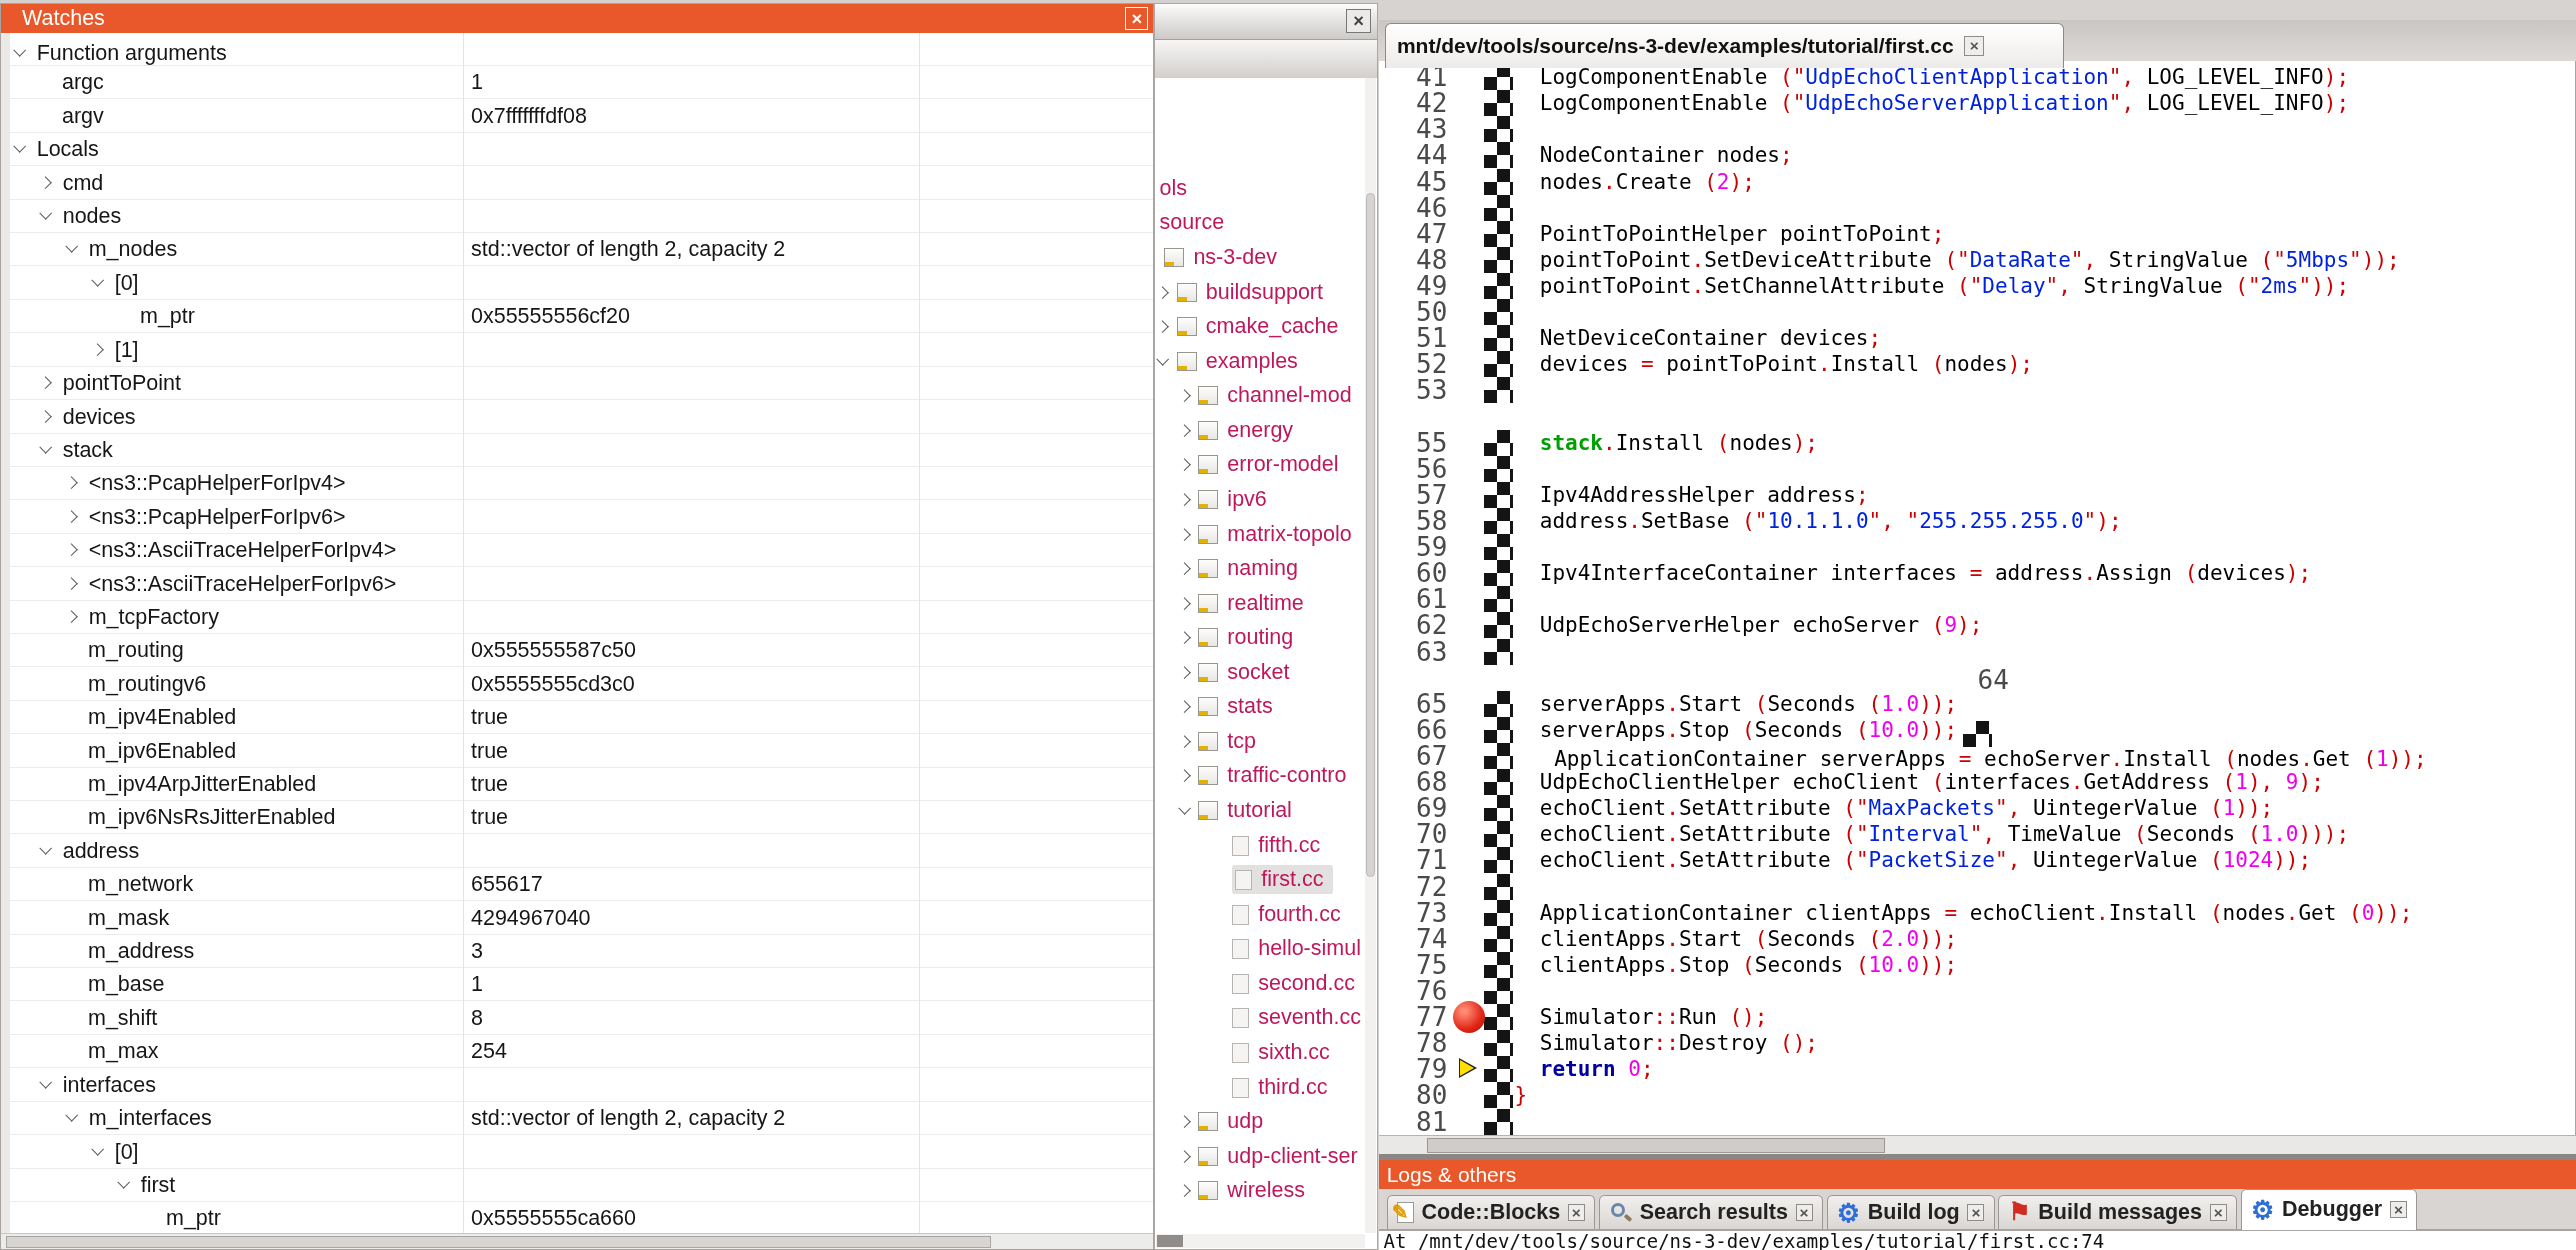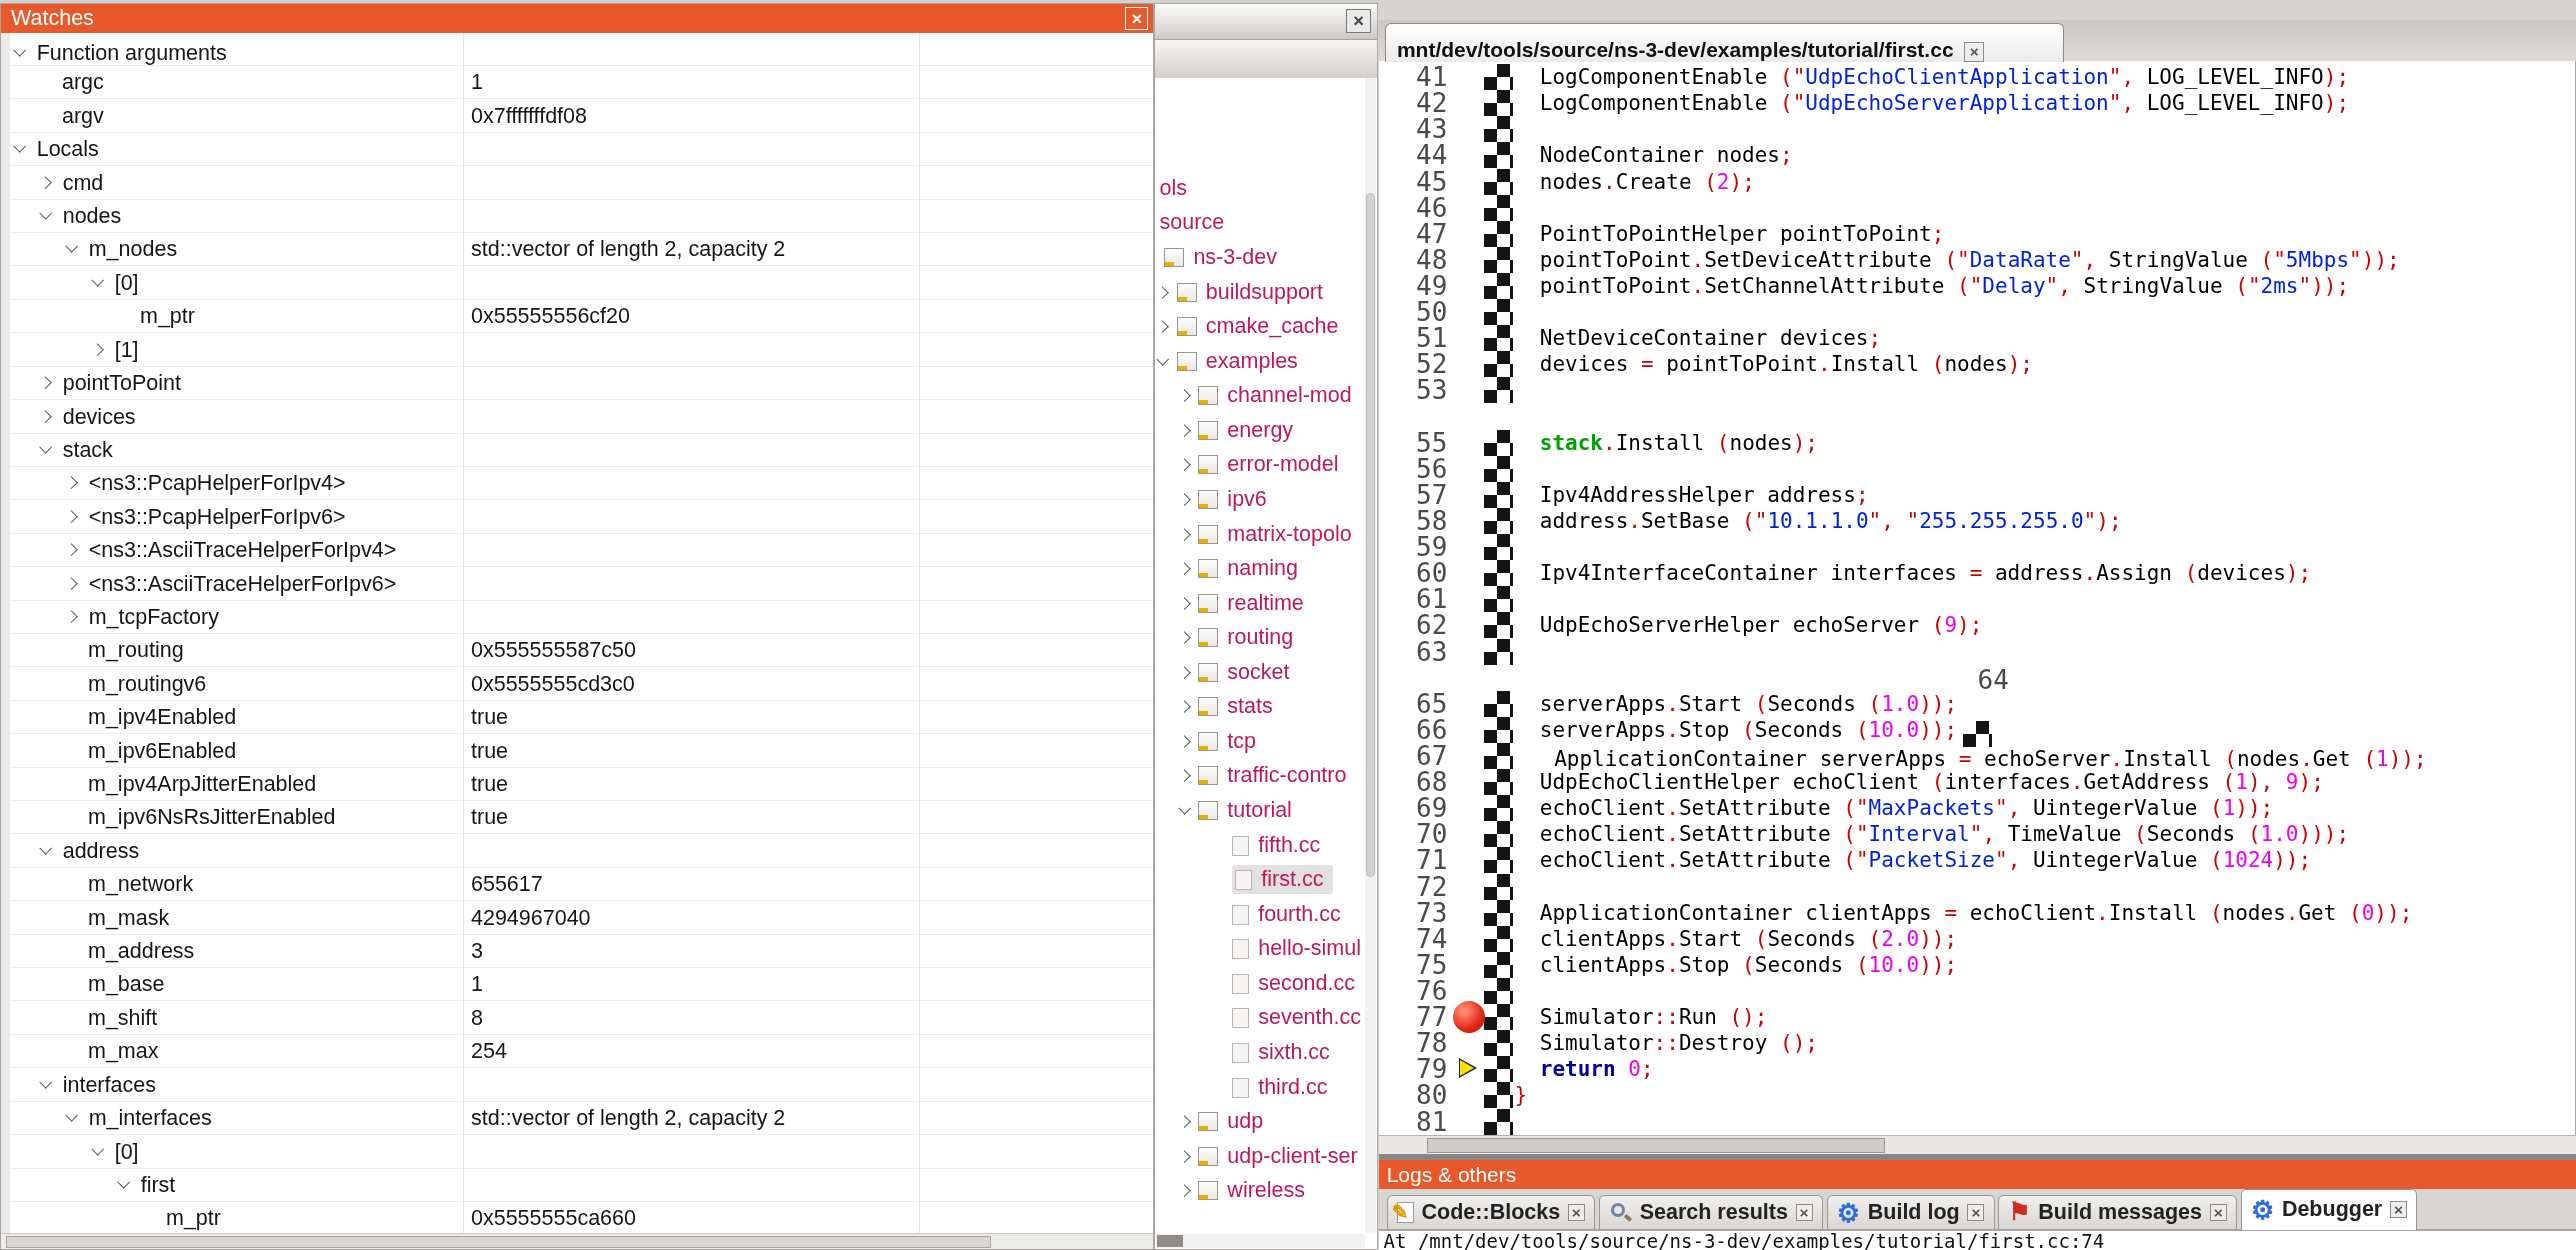--- a/index.html
+++ b/index.html
@@ -2,21 +2,21 @@
 <html style="--accent: #e8582b; --str: #0022dd; --op: #cc0000; --num: #ee00ee; --kw: #0000a0; --green: #00a000; --bp: #d42020; --arrow: #ffe000;font-size:12.3px"><head>
 <meta charset="utf-8">
 <style>
   html,body{margin:0;padding:0}
   body{width:2576px;height:1250px;position:relative;overflow:hidden;
        background:#d3d0cd;font-family:"Liberation Sans",sans-serif}
   
   #watches{position:absolute;left:0;top:3.1px;width:1154px;height:1247px;background:#fff;
            border:0.8px solid #a8a4a1;box-sizing:border-box}
   .w-title{position:absolute;left:0;top:0;right:0;height:29px;background:var(--accent);
-           color:#fff;font-size:21.5px;line-height:29px;padding-left:10px;box-sizing:border-box}
+           color:#fff;font-size:21.5px;line-height:29px;padding-left:21px;box-sizing:border-box}
   .w-close{position:absolute;right:4.6px;top:3.1px;width:23px;height:23px;border:1.5px solid #fff;
            box-sizing:border-box;color:#fff;font-size:18.4px;font-weight:bold;
            display:flex;align-items:center;justify-content:center}
   .w-close::before{content:"×"}
   #wrows{position:absolute;left:0;top:29px;right:0;bottom:15.4px;overflow:hidden;background:#fff}
   .w-leftstrip{position:absolute;left:0;top:29px;bottom:15.4px;width:9.2px;background:#eceae8}
   .vline{position:absolute;top:29px;bottom:15.4px;width:0.8px;background:#e4e4e4}
   .wrow{position:absolute;left:0;right:0;height:33px;border-bottom:0.8px solid #ececec;
         box-sizing:border-box;display:flex;align-items:center;font-size:21.5px;color:#161616}
   .wname{display:flex;align-items:center;white-space:nowrap}
@@ -48,23 +48,23 @@
   .sel{background:#e3e1df;border-radius:3.1px;padding:2.3px 9.2px 2.3px 3.1px;display:flex;align-items:center;gap:9.2px}
   .m-vscroll{position:absolute;right:0.8px;top:74px;width:11.5px;bottom:16px;background:#f2f1f0}
   .m-vthumb{position:absolute;left:0.8px;right:0.8px;top:115px;height:684px;background:#d6d4d2;
             border:0.8px solid #bcb9b6;border-radius:5.4px;box-sizing:border-box}
   .m-hscroll{position:absolute;left:0.8px;right:12.3px;bottom:0.8px;height:14.6px;background:#f2f1f0}
   .m-hthumb{position:absolute;left:1.5px;top:1.5px;bottom:1.5px;width:26px;background:#8f8c89}
   
   #editor{position:absolute;left:1379px;top:0;width:1197px;height:1250px;background:#d6d3d0}
   .tabstrip{position:absolute;left:0;top:20px;right:0;height:41px;
             background:linear-gradient(#cac6c3,#dcd9d6);border-bottom:0.8px solid #96928f}
-  .etab{position:absolute;left:6.1px;top:3.1px;height:39px;width:679px;
+  .etab{position:absolute;left:6.1px;top:3.1px;height:45px;width:679px;
         background:linear-gradient(#ffffff,#edebe9);border:0.8px solid #8e8a87;border-bottom:none;
-        border-radius:6.1px 6.1px 0 0;display:flex;align-items:flex-end;gap:10.8px;padding:0 10.8px;
+        border-radius:6.1px 6.1px 0 0;display:flex;align-items:center;gap:10.8px;padding:0 10.8px;
         box-sizing:border-box;z-index:2}
   .etab-label{font-size:21px;font-weight:bold;color:#111;white-space:nowrap}
   .xbox{width:20px;height:20px;border:1.5px solid #8f8b88;background:#efedeb;color:#555;
         font-size:15.4px;font-weight:bold;display:inline-flex;align-items:center;justify-content:center;
         box-sizing:border-box;flex:none}
   .xbox::before{content:"×"}
   #codearea{position:absolute;left:0;top:61px;right:0;height:1074px;background:#fff;
             border-right:0.8px solid #a9a5a2;overflow:hidden}
   .cl{position:absolute;left:0;right:0;height:26px;display:flex;align-items:center}
   .ln{width:73px;text-align:right;padding-right:4.6px;box-sizing:border-box;flex:none;

